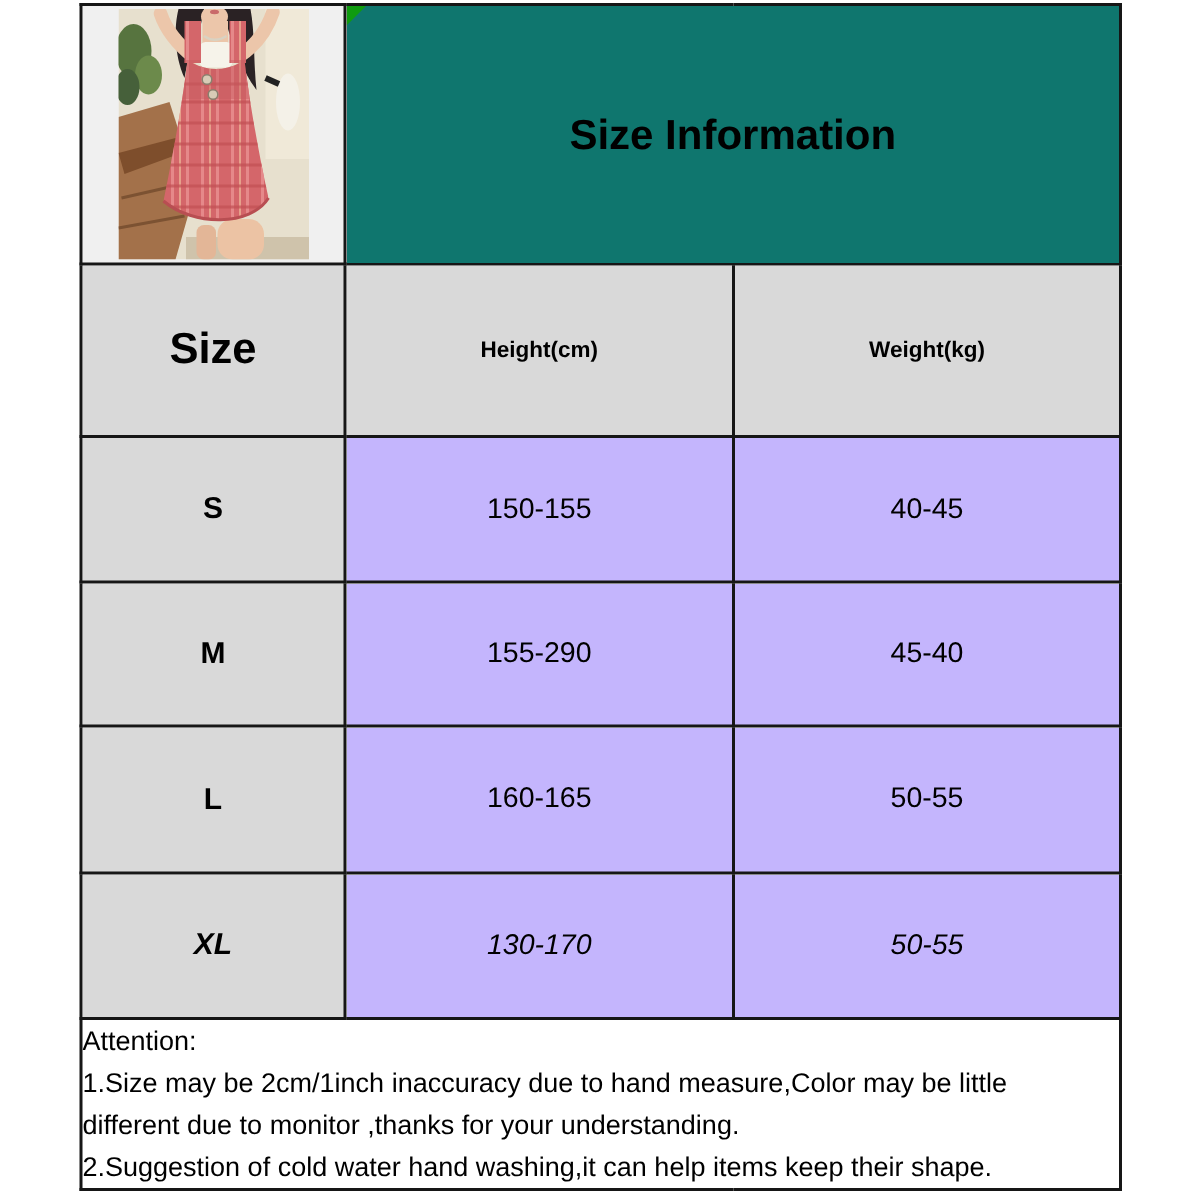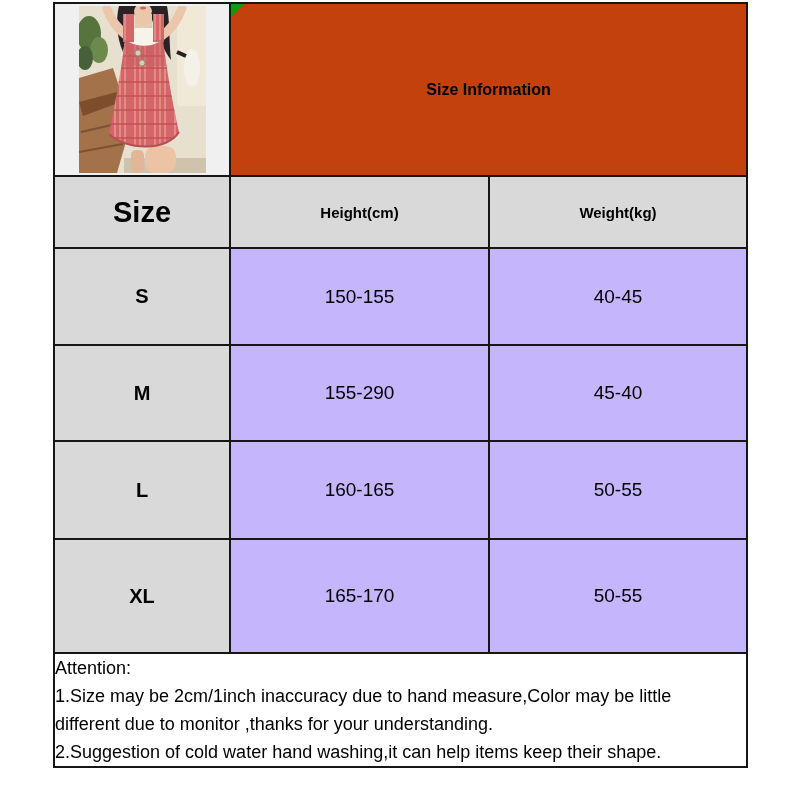--- a/index.html
+++ b/index.html
@@ -16,40 +16,40 @@
     width: 693px;
     border-collapse: collapse;
     table-layout: fixed;
   }
   .size-table td, .size-table th {
     border: 2px solid #161616;
     padding: 0;
     overflow: hidden;
   }
   tr.r-top   { height: 173px; }
-  tr.r-head  { height: 72px;  }
+  tr.r-head  { height: 115px;  }
   tr.r-s     { height: 97px;  }
   tr.r-m     { height: 96px;  }
   tr.r-l     { height: 98px;  }
-  tr.r-xl    { height: 114px;  }
+  tr.r-xl    { height: 97px; font-style: italic;  }
   tr.r-note  { height: 106px; }
 
   .c-img {
     background: #f0f0f0;
     text-align: center;
     vertical-align: middle;
   }
   .c-img svg { display: block; margin: 1px auto; }
 
   .c-title {
-    background: #c2410c;
+    background: #0f766e;
     text-align: center;
     vertical-align: middle;
     font-weight: bold;
-    font-size: 16px;
+    font-size: 28px;
     position: relative;
   }
   .corner-marker { position: absolute; top: 0; left: 0; display: block; }
 
   .r-head th { background: #d9d9d9; font-weight: bold; text-align: center; vertical-align: middle; }
   .h-size { font-size: 29px; }
   .h-col  { font-size: 15px; }
 
   .c-label {
     background: #d9d9d9;
@@ -199,21 +199,21 @@
   </tr>
 
   <tr class="r-l">
     <td class="c-label">L</td>
     <td class="c-data">160-165</td>
     <td class="c-data">50-55</td>
   </tr>
 
   <tr class="r-xl">
     <td class="c-label">XL</td>
-    <td class="c-data">165-170</td>
+    <td class="c-data">130-170</td>
     <td class="c-data">50-55</td>
   </tr>
 
   <tr class="r-note">
     <td class="c-note" colspan="3">
       <div>Attention:</div>
       <div>1.Size may be 2cm/1inch inaccuracy due to hand measure,Color may be little</div>
       <div>different due to monitor ,thanks for your understanding.</div>
       <div>2.Suggestion of cold water hand washing,it can help items keep their shape.</div>
     </td>

